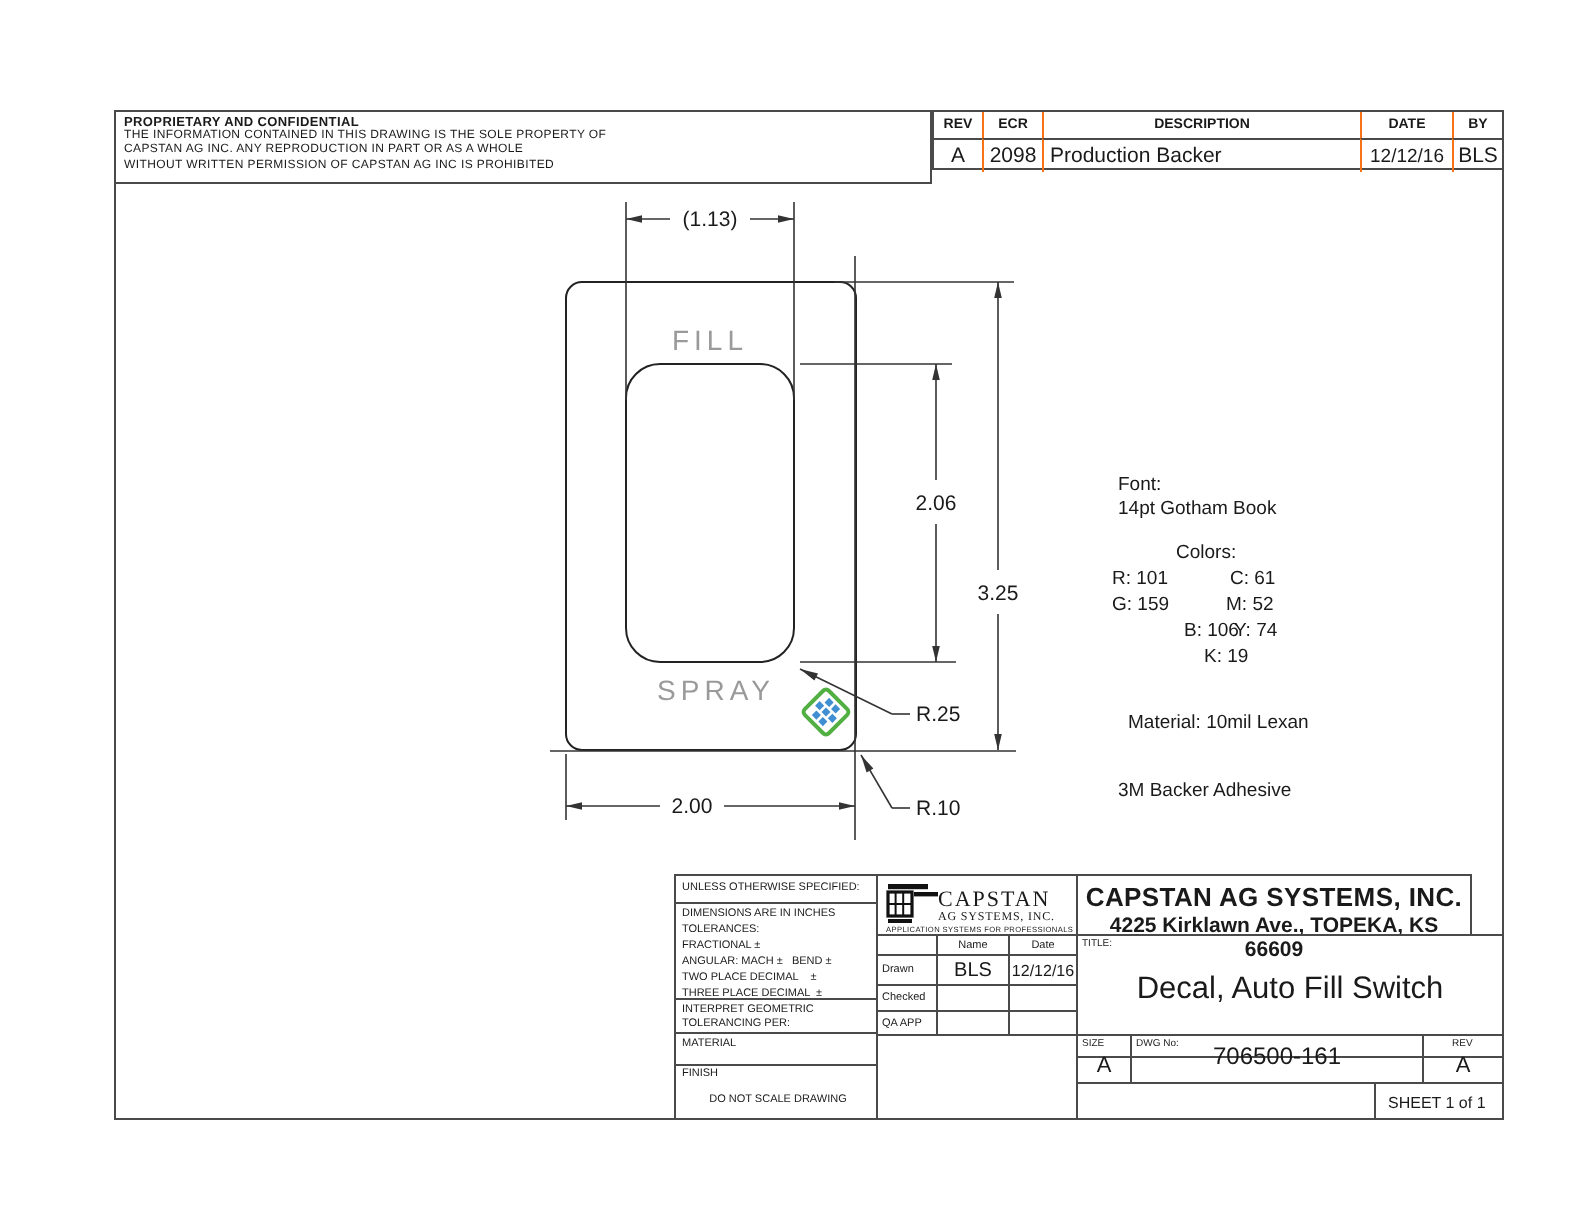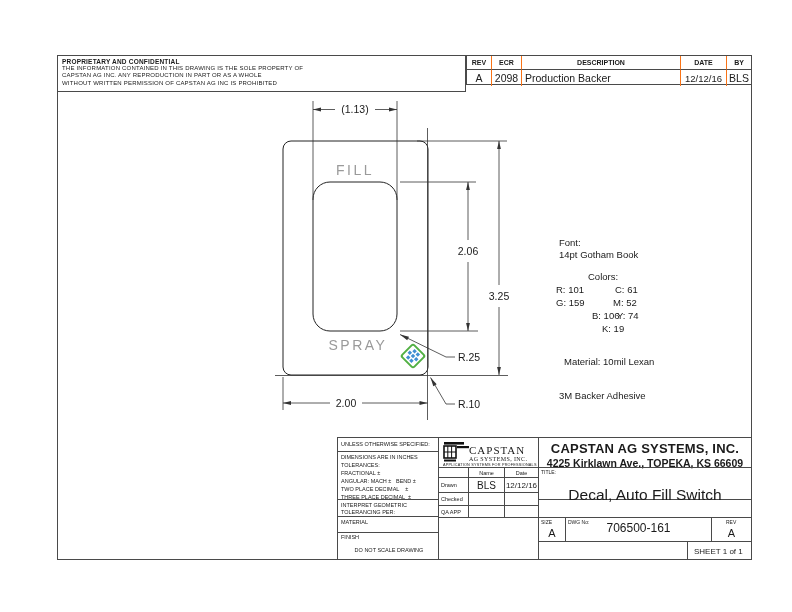--- a/index.html
+++ b/index.html
@@ -215,26 +215,26 @@
     <div class="c dt">12/12/16</div>
     <div class="lbl">Checked</div>
     <div class="c"></div>
     <div class="c"></div>
     <div class="lbl">QA APP</div>
     <div class="c"></div>
     <div class="c"></div>
   </div>
   <div class="abs tb" style="left:438px;top:517px;width:101px;height:43px;"></div>
 
-  <div class="abs tb" style="left:538px;top:437px;width:214px;height:31px;">
+  <div class="abs tb" style="left:538px;top:437px;width:198px;height:31px;">
     <div class="company1">CAPSTAN AG SYSTEMS, INC.</div>
     <div class="company2">4225 Kirklawn Ave., TOPEKA, KS 66609</div>
   </div>
 
-  <div class="abs tb" style="left:538px;top:467px;width:214px;height:33px;">
+  <div class="abs tb" style="left:538px;top:467px;width:214px;height:62px;">
     <div class="cell-lbl">TITLE:</div>
     <div class="title-main">Decal, Auto Fill Switch</div>
   </div>
 
   <div class="abs tb" style="left:538px;top:517px;width:28px;height:25px;">
     <div class="cell-lbl">SIZE</div>
     <div class="sz-val">A</div>
   </div>
   <div class="abs tb" style="left:565px;top:517px;width:147px;height:25px;">
     <div class="cell-lbl">DWG No:</div>

